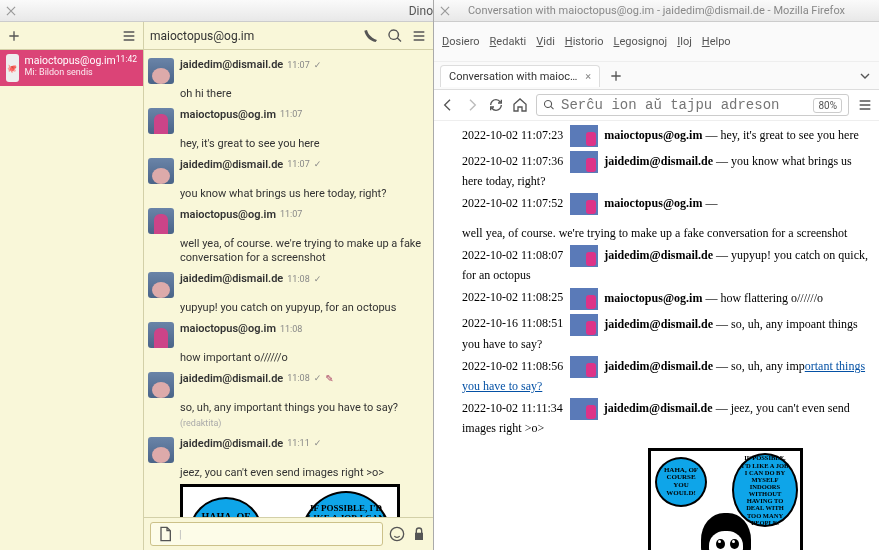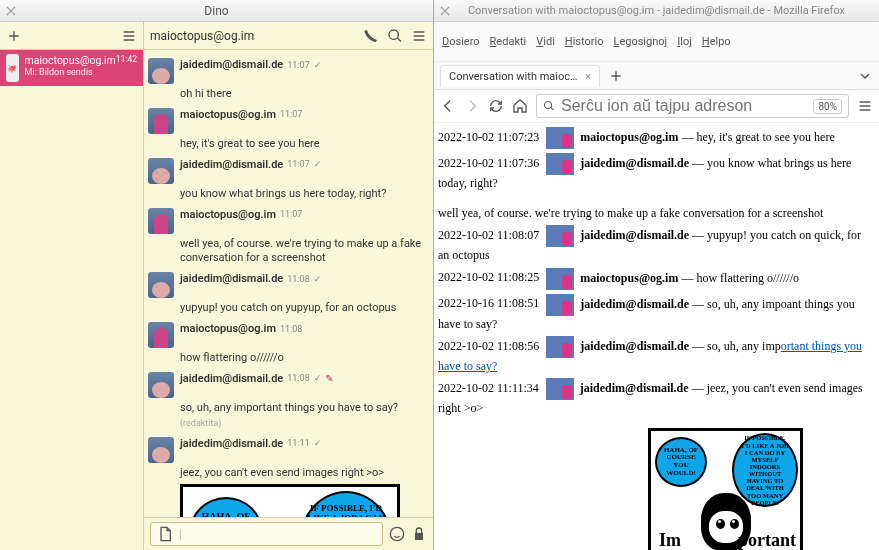--- a/index.html
+++ b/index.html
@@ -2,21 +2,21 @@
 <html><head>
   <meta charset="utf-8">
   <style>
     * { margin:0; padding:0; box-sizing:border-box; }
     html,body { width:879px; height:550px; font-family:"Segoe UI",Roboto,sans-serif; font-size:11px; overflow:hidden; background:#fff; }
     .row { display:flex; }
     .col { display:flex; flex-direction:column; }
     .root { width:879px; height:550px; }
     
     .dino { width:434px; height:550px; background:#f9f7d9; border-right:1px solid #aaa; }
-    .dino-title { position:relative; height:22px; line-height:22px; text-align:center; color:#555; background:linear-gradient(#fafafa,#e8e8e8); border-bottom:1px solid #ccc; font-size:12px; }
+    .dino-title { position:relative; height:22px; line-height:22px; text-align:right; color:#555; background:linear-gradient(#fafafa,#e8e8e8); border-bottom:1px solid #ccc; font-size:12px; }
     .dino-title .close { position:absolute; left:4px; top:4px; width:14px; height:14px; color:#999; }
     .dino-bar { display:flex; height:28px; border-bottom:1px solid #d3d0a8; }
     .side-bar { width:144px; display:flex; justify-content:space-between; align-items:center; padding:0 6px; border-right:1px solid #d3d0a8; }
     .icon { width:16px; height:16px; color:#555; cursor:pointer; }
     .icon svg { width:100%; height:100%; display:block; }
     .conv-bar { flex:1; display:flex; align-items:center; gap:8px; padding:0 6px; }
     .conv-title { flex:1; font-size:12px; color:#333; }
     .dino-body { flex:1; display:flex; min-height:0; }
     .sidebar { width:144px; border-right:1px solid #d3d0a8; }
     .chat-item { display:flex; gap:6px; padding:4px 6px; background:#db4477; color:#fff; }
@@ -59,25 +59,25 @@
     .menubar { display:flex; gap:10px; padding:13px 8px; font-size:11px; color:#555; border-bottom:1px solid #eee; background:#fafafa; }
     .menubar span { cursor:default; }
     .tabbar { display:flex; align-items:center; background:#fafafa; border-bottom:1px solid #ddd; padding:0 6px; height:28px; }
     .tab { display:flex; align-items:center; gap:6px; background:#fff; border:1px solid #ddd; border-bottom:none; border-radius:4px 4px 0 0; padding:4px 8px; font-size:11px; color:#333; max-width:160px; }
     .tab .x { color:#888; cursor:pointer; }
     .tabbar .plus { margin-left:8px; color:#555; cursor:pointer; }
     .tabbar .chev { margin-left:auto; color:#555; cursor:pointer; }
     .nav { display:flex; align-items:center; gap:8px; padding:4px 6px; border-bottom:1px solid #eee; }
     .nav .icon { width:16px; height:16px; }
     .url { flex:1; display:flex; align-items:center; gap:6px; border:1px solid #ccc; border-radius:3px; padding:2px 6px; font-size:11px; color:#888; }
-    .url input { flex:1; border:none; outline:none; font-size:16px; color:#333; font-family:Liberation Sans, sans-serif; }
+    .url input { flex:1; border:none; outline:none; font-size:14px; color:#333; font-family:Liberation Mono, monospace; }
     .zoom { border:1px solid #ccc; border-radius:3px; padding:1px 4px; font-size:10px; color:#555; }
     .ff-body { flex:1; overflow:auto; padding:4px 8px 8px 4px; font-family:"Times New Roman",serif; font-size:12px; }
     .ff-msg { margin-bottom:4px; }
-    .ff-line { white-space:normal; line-height:1.35; }
+    .ff-line { white-space:normal; line-height:1.35;margin-left:24px; }
     .ff-line .ts { color:#000; margin-right:4px; }
     .ff-line .av2 { display:inline-block; width:28px; height:22px; background:#5a7ab8; vertical-align:middle; margin:0 3px; position:relative; overflow:hidden; }
     .ff-line .av2::after { content:""; position:absolute; right:2px; bottom:1px; width:10px; height:14px; background:#d38; border-radius:3px; }
     .ff-line .n2 { font-weight:700; }
     .ff-line .d2 { color:#000; }
     .ff-body a { color:#0451a5; text-decoration:underline; }
     .ff .manga { width:155px; height:128px; margin-left:210px; margin-top:2px; }
     .ff .manga .b1 { left:4px; top:6px; width:52px; height:50px; font-size:7px; }
     .ff .manga .b2 { right:2px; top:2px; width:66px; height:74px; font-size:6.5px; }
     .ff .manga .face { left:50px; bottom:2px; width:50px; height:58px; }
@@ -227,21 +227,21 @@
               <div class="av">
                 <div style="width: 100%; height: 100%; display: flex; align-items: flex-end; justify-content: center; background: linear-gradient(rgb(106, 132, 168), rgb(74, 100, 136));">
                   <div style="width:14px;height:20px;background:#c48;border-radius:6px 6px 0 0;"></div>
                 </div>
               </div>
               <div class="b">
                 <div class="h">
                   <span class="n">maioctopus@og.im</span>
                   <span class="t">11:08</span>
                 </div>
-                <div class="txt">how flattering o//////o</div>
+                <div class="txt">how important o//////o</div>
               </div>
             </div>
             <div class="msg">
               <div class="av">
                 <div style="width: 100%; height: 100%; display: flex; align-items: flex-end; justify-content: center; background: linear-gradient(rgb(106, 132, 168), rgb(74, 100, 136));">
                   <div style="width:18px;height:16px;background:#daa;border-radius:50%;"></div>
                 </div>
               </div>
               <div class="b">
                 <div class="h">
@@ -379,20 +379,21 @@
         </span>
     </div>
     <div class="ff-body" id="ff-body">
         <div class="ff-msg">
           <div class="ff-line"><span class="ts">2022-10-02 11:07:23</span><span class="av2"></span> <span class="n2">maioctopus@og.im</span> <span class="d2">— hey, it's great to see you here</span></div>
         </div>
         <div class="ff-msg">
           <div class="ff-line"><span class="ts">2022-10-02 11:07:36</span><span class="av2"></span> <span class="n2">jaidedim@dismail.de</span> <span class="d2">— you know what brings us here today, right?</span></div>
         </div>
         <div class="ff-msg">
+          <div class="ff-line"><span class="ts">2022-10-02 11:07:52</span><span class="av2"></span> <span class="n2">maioctopus@og.im</span> <span class="d2">— </span></div>
           <div class="spacer"></div>
           <div class="ff-line">well yea, of course. we're trying to make up a fake conversation for a screenshot</div>
         </div>
         <div class="ff-msg">
           <div class="ff-line"><span class="ts">2022-10-02 11:08:07</span><span class="av2"></span> <span class="n2">jaidedim@dismail.de</span> <span class="d2">— yupyup! you catch on quick, for an octopus</span></div>
         </div>
         <div class="ff-msg">
           <div class="ff-line"><span class="ts">2022-10-02 11:08:25</span><span class="av2"></span> <span class="n2">maioctopus@og.im</span> <span class="d2">— how flattering o//////o</span></div>
         </div>
         <div class="ff-msg">

